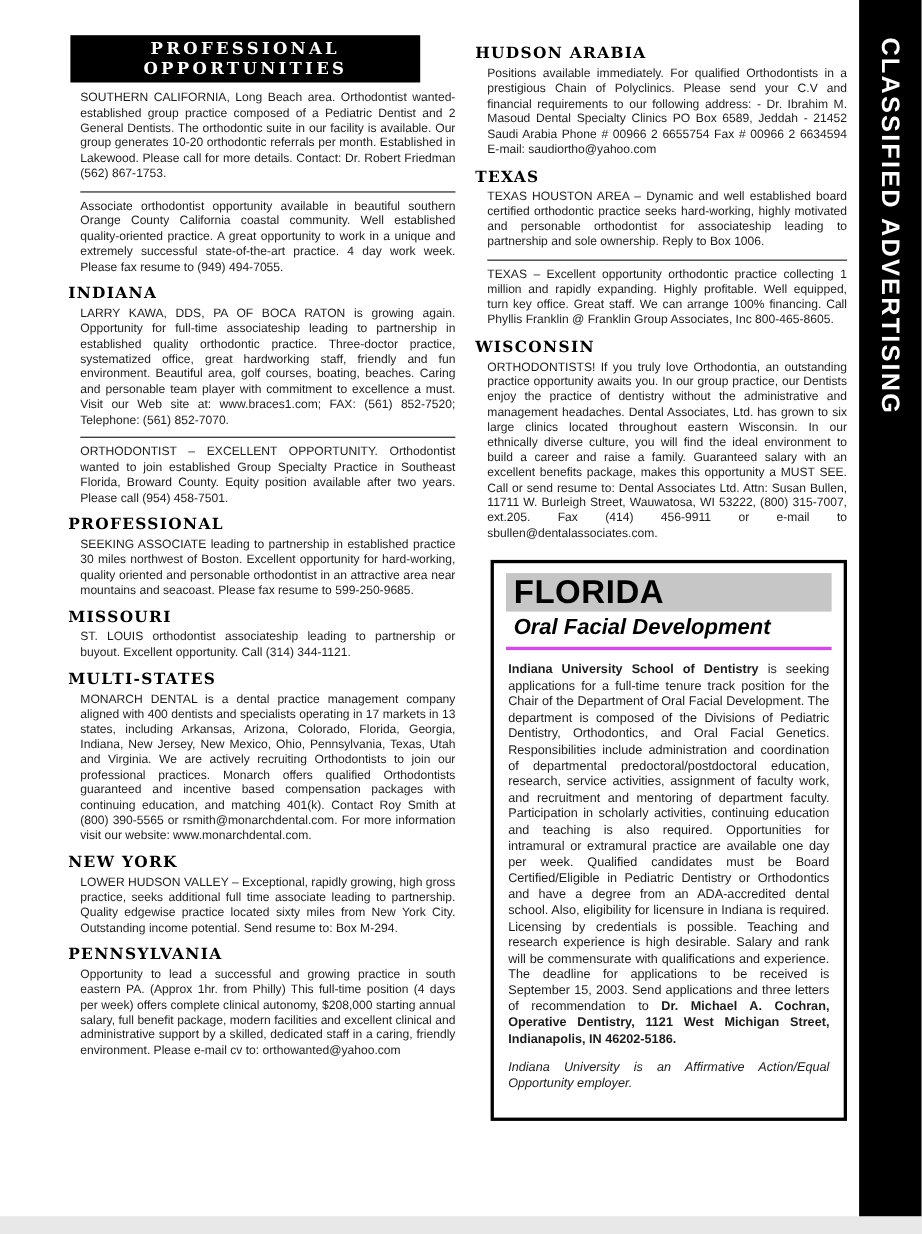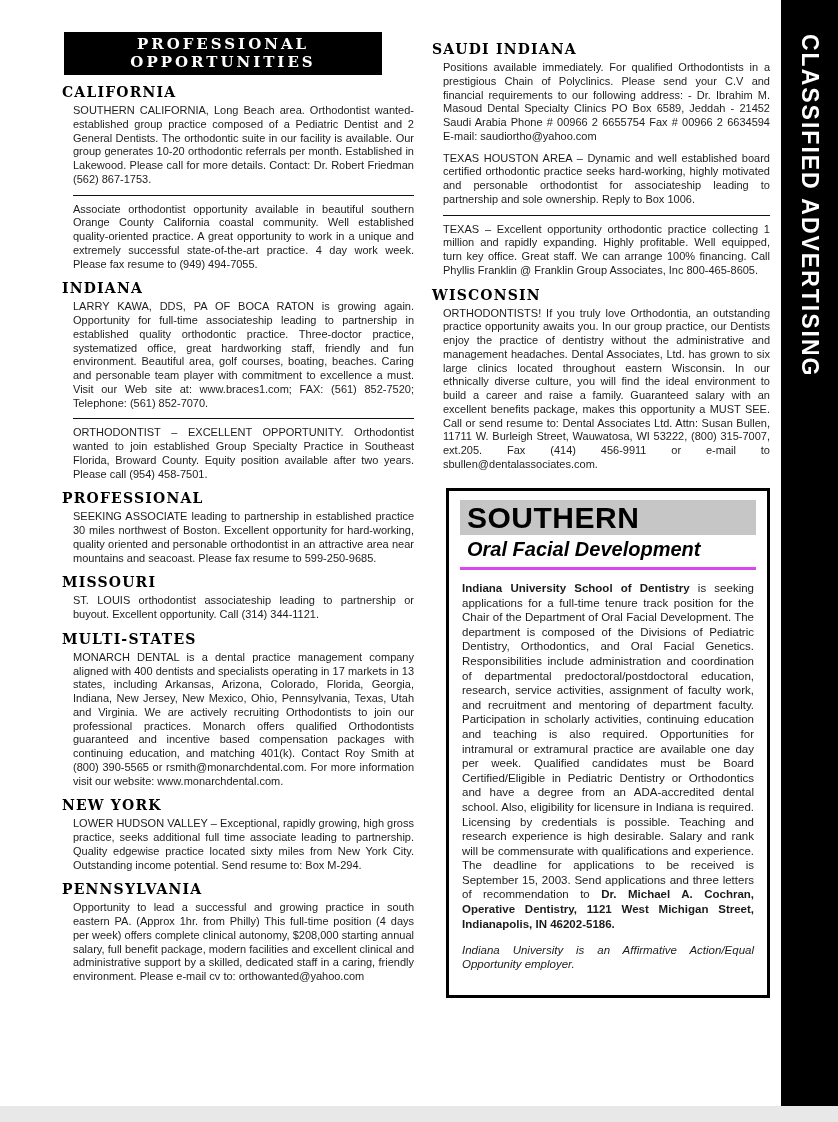--- a/index.html
+++ b/index.html
@@ -69,21 +69,20 @@
 <body>
 
 <div class="page">
 
   <div class="content">
 
     <div class="col-left">
       <div class="header-bar">PROFESSIONAL OPPORTUNITIES</div>
 
       <div class="section">
-        <div class="section-title">CALIFORNIA</div>
         <p class="ad">SOUTHERN CALIFORNIA, Long Beach area. Orthodontist wanted-established group practice composed of a Pediatric Dentist and 2 General Dentists. The orthodontic suite in our facility is available. Our group generates 10-20 orthodontic referrals per month. Established in Lakewood. Please call for more details. Contact: Dr. Robert Friedman (562) 867-1753.</p>
         <hr class="ad-rule">
         <p class="ad">Associate orthodontist opportunity available in beautiful southern Orange County California coastal community. Well established quality-oriented practice. A great opportunity to work in a unique and extremely successful state-of-the-art practice. 4 day work week. Please fax resume to (949) 494-7055.</p>
       </div>
 
       <div class="section">
         <div class="section-title">INDIANA</div>
         <p class="ad">LARRY KAWA, DDS, PA OF BOCA RATON is growing again. Opportunity for full-time associateship leading to partnership in established quality orthodontic practice. Three-doctor practice, systematized office, great hardworking staff, friendly and fun environment. Beautiful area, golf courses, boating, beaches. Caring and personable team player with commitment to excellence a must. Visit our Web site at: www.braces1.com; FAX: (561) 852-7520; Telephone: (561) 852-7070.</p>
         <hr class="ad-rule">
         <p class="ad">ORTHODONTIST – EXCELLENT OPPORTUNITY. Orthodontist wanted to join established Group Specialty Practice in Southeast Florida, Broward County. Equity position available after two years. Please call (954) 458-7501.</p>
@@ -111,38 +110,39 @@
 
       <div class="section">
         <div class="section-title">PENNSYLVANIA</div>
         <p class="ad">Opportunity to lead a successful and growing practice in south eastern PA. (Approx 1hr. from Philly) This full-time position (4 days per week) offers complete clinical autonomy, $208,000 starting annual salary, full benefit package, modern facilities and excellent clinical and administrative support by a skilled, dedicated staff in a caring, friendly environment. Please e-mail cv to: orthowanted@yahoo.com</p>
       </div>
     </div>
 
     <div class="col-right">
 
       <div class="section">
-        <div class="section-title">SAUDI INDIANA</div>
+        <div class="section-title">HUDSON ARABIA</div>
         <p class="ad">Positions available immediately. For qualified Orthodontists in a prestigious Chain of Polyclinics. Please send your C.V and financial requirements to our following address: - Dr. Ibrahim M. Masoud Dental Specialty Clinics PO Box 6589, Jeddah - 21452 Saudi Arabia Phone # 00966 2 6655754 Fax # 00966 2 6634594 E-mail: saudiortho@yahoo.com</p>
       </div>
 
       <div class="section">
+        <div class="section-title">TEXAS</div>
         <p class="ad">TEXAS HOUSTON AREA – Dynamic and well established board certified orthodontic practice seeks hard-working, highly motivated and personable orthodontist for associateship leading to partnership and sole ownership. Reply to Box 1006.</p>
         <hr class="ad-rule">
         <p class="ad">TEXAS – Excellent opportunity orthodontic practice collecting 1 million and rapidly expanding. Highly profitable. Well equipped, turn key office. Great staff. We can arrange 100% financing. Call Phyllis Franklin @ Franklin Group Associates, Inc 800-465-8605.</p>
       </div>
 
       <div class="section">
         <div class="section-title">WISCONSIN</div>
         <p class="ad">ORTHODONTISTS! If you truly love Orthodontia, an outstanding practice opportunity awaits you. In our group practice, our Dentists enjoy the practice of dentistry without the administrative and management headaches. Dental Associates, Ltd. has grown to six large clinics located throughout eastern Wisconsin. In our ethnically diverse culture, you will find the ideal environment to build a career and raise a family. Guaranteed salary with an excellent benefits package, makes this opportunity a MUST SEE. Call or send resume to: Dental Associates Ltd. Attn: Susan Bullen, 11711 W. Burleigh Street, Wauwatosa, WI 53222, (800) 315-7007, ext.205. Fax (414) 456-9911 or e-mail to sbullen@dentalassociates.com.</p>
       </div>
 
       <div class="indiana-box">
         <div class="indiana-bar">
-          <span class="indiana-state">SOUTHERN</span>
+          <span class="indiana-state">FLORIDA</span>
         </div>
         <div class="indiana-sub">Oral Facial Development</div>
         <p class="indiana-body"><span class="b">Indiana University School of Dentistry</span><span> is seeking applications for a full-time tenure track position for the Chair of the Department of Oral Facial Development. The department is composed of the Divisions of Pediatric Dentistry, Orthodontics, and Oral Facial Genetics. Responsibilities include administration and coordination of departmental predoctoral/postdoctoral education, research, service activities, assignment of faculty work, and recruitment and mentoring of department faculty. Participation in scholarly activities, continuing education and teaching is also required. Opportunities for intramural or extramural practice are available one day per week. Qualified candidates must be Board Certified/Eligible in Pediatric Dentistry or Orthodontics and have a degree from an ADA-accredited dental school. Also, eligibility for licensure in Indiana is required. Licensing by credentials is possible. Teaching and research experience is high desirable. Salary and rank will be commensurate with qualifications and experience. The deadline for applications to be received is September 15, 2003. Send applications and three letters of recommendation to </span><span class="b">Dr. Michael A. Cochran, Operative Dentistry, 1121 West Michigan Street, Indianapolis, IN 46202-5186.</span></p>
         <p class="indiana-footer">Indiana University is an Affirmative Action/Equal Opportunity employer.</p>
       </div>
 
     </div>
   </div>
 
   <div class="side-banner">

